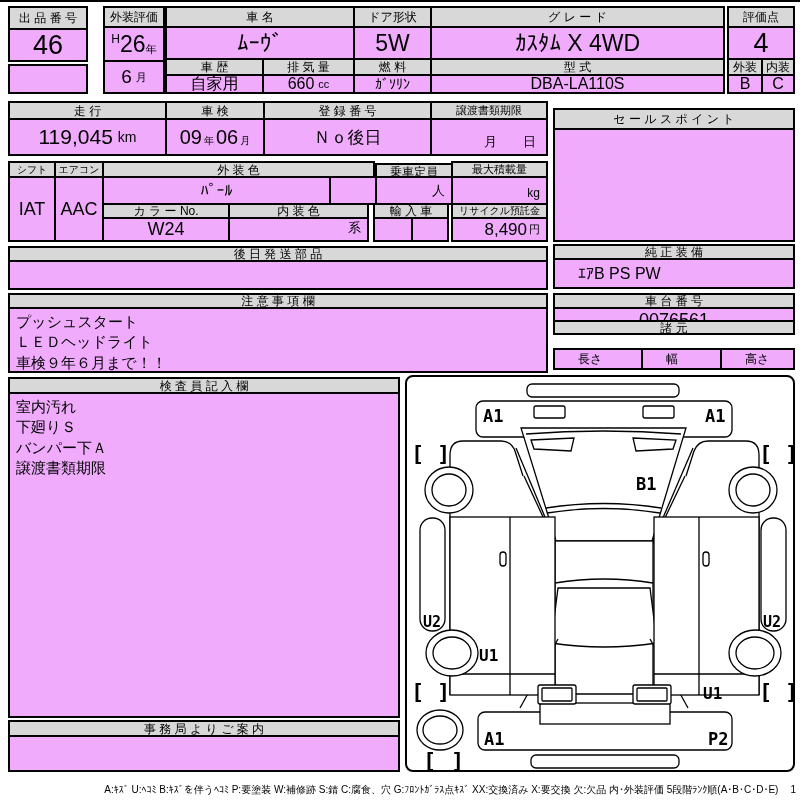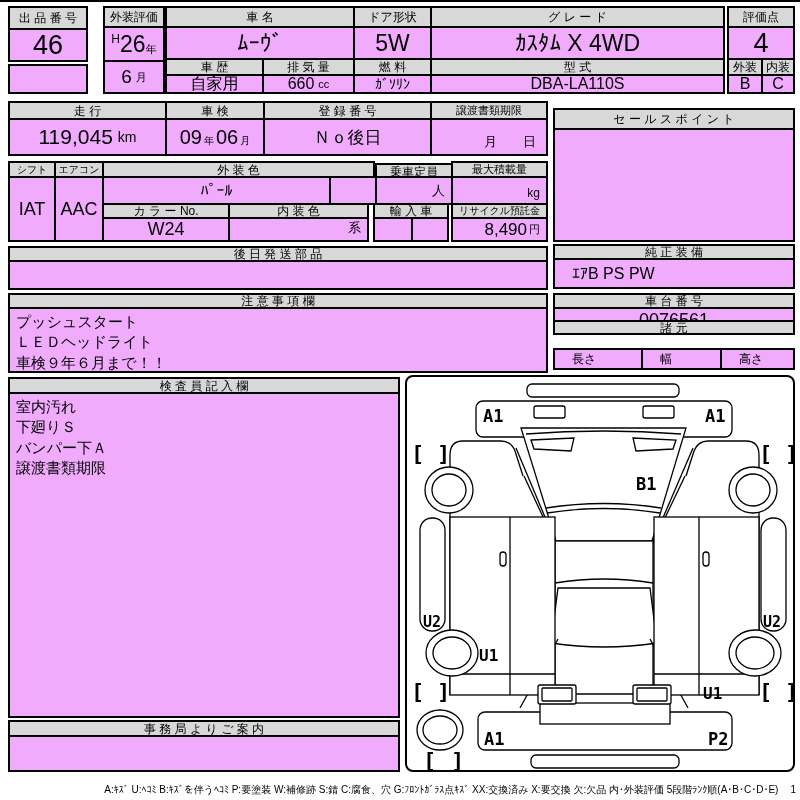--- a/index.html
+++ b/index.html
@@ -3,21 +3,21 @@
 <meta charset="utf-8">
 <style>
   html,body{margin:0;padding:0;background:#fff;}
   body{font-family:"Liberation Sans","DejaVu Sans",sans-serif;color:#000;}
   #sheet{position:relative;width:800px;height:800px;background:#fff;overflow:hidden;}
   .h,.v{position:absolute;box-sizing:border-box;border:2px solid #000;display:flex;align-items:center;justify-content:center;overflow:hidden;white-space:nowrap;}
   .h{background:#d8d8d8;font-size:12px;line-height:1;}
   .v{background:#f0abfc;font-size:15px;}
   .big{font-size:23px;}
   .huge{font-size:27px;}
-  .left{justify-content:flex-start;padding-left:17px;}
+  .left{justify-content:flex-start;padding-left:23px;}
   .right{justify-content:flex-end;padding-right:6px;}
   .bottom{align-items:flex-end;padding-bottom:3px;}
   .unit{font-size:11px;margin-left:4px;}
   .lines{flex-direction:column;align-items:flex-start;justify-content:flex-start;padding:3px 6px;font-size:15px;line-height:1.35;}
   .topline{position:absolute;left:0;top:0;width:800px;height:2px;background:#000;}
   #diagram{position:absolute;left:405px;top:375px;width:390px;height:397px;box-sizing:border-box;border:2px solid #000;border-radius:8px;background:#fff;}
   #legend{position:absolute;left:6px;top:783px;width:790px;font-size:10px;letter-spacing:0;white-space:nowrap;text-align:right;}
   #legend .pg{margin-left:12px;}
   svg text{font-family:"DejaVu Sans Mono","Liberation Sans",monospace;font-weight:bold;fill:#000;}
 </style>

